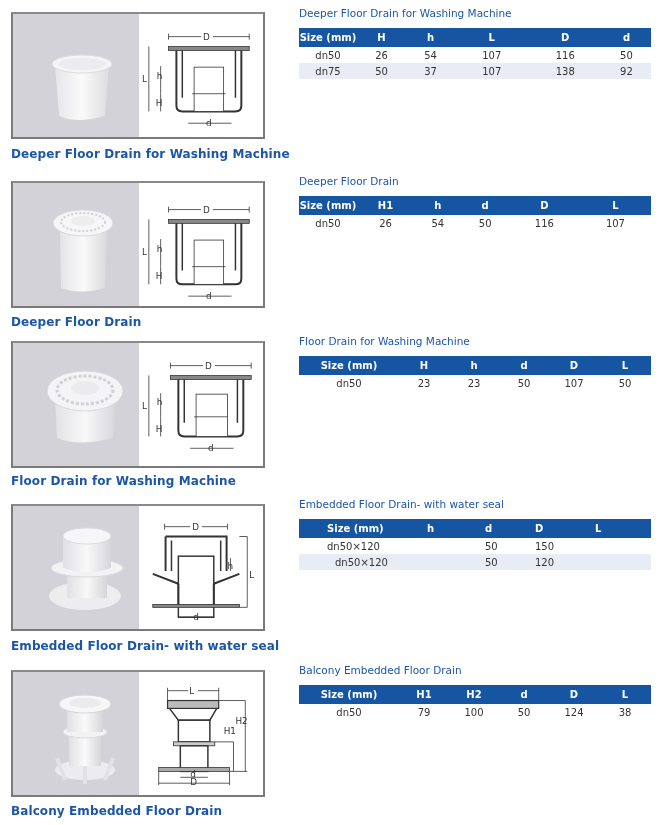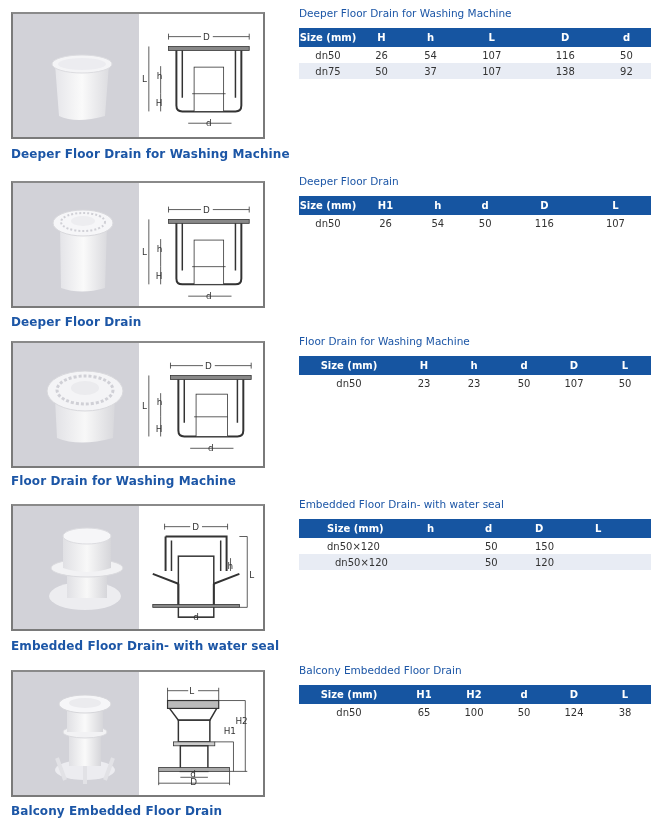--- a/index.html
+++ b/index.html
@@ -381,21 +381,21 @@
       <th style="width:50px">H1</th>
       <th style="width:50px">H2</th>
       <th style="width:50px">d</th>
       <th style="width:50px">D</th>
       <th style="width:52px">L</th>
     </tr>
       </thead>
     <tbody>
       <tr>
         <td>dn50</td>
-        <td>65</td>
+        <td>79</td>
         <td>100</td>
         <td>50</td>
         <td>124</td>
         <td>38</td>
       </tr>
     </tbody>
   </table>
 </section>
 
 </body></html>

